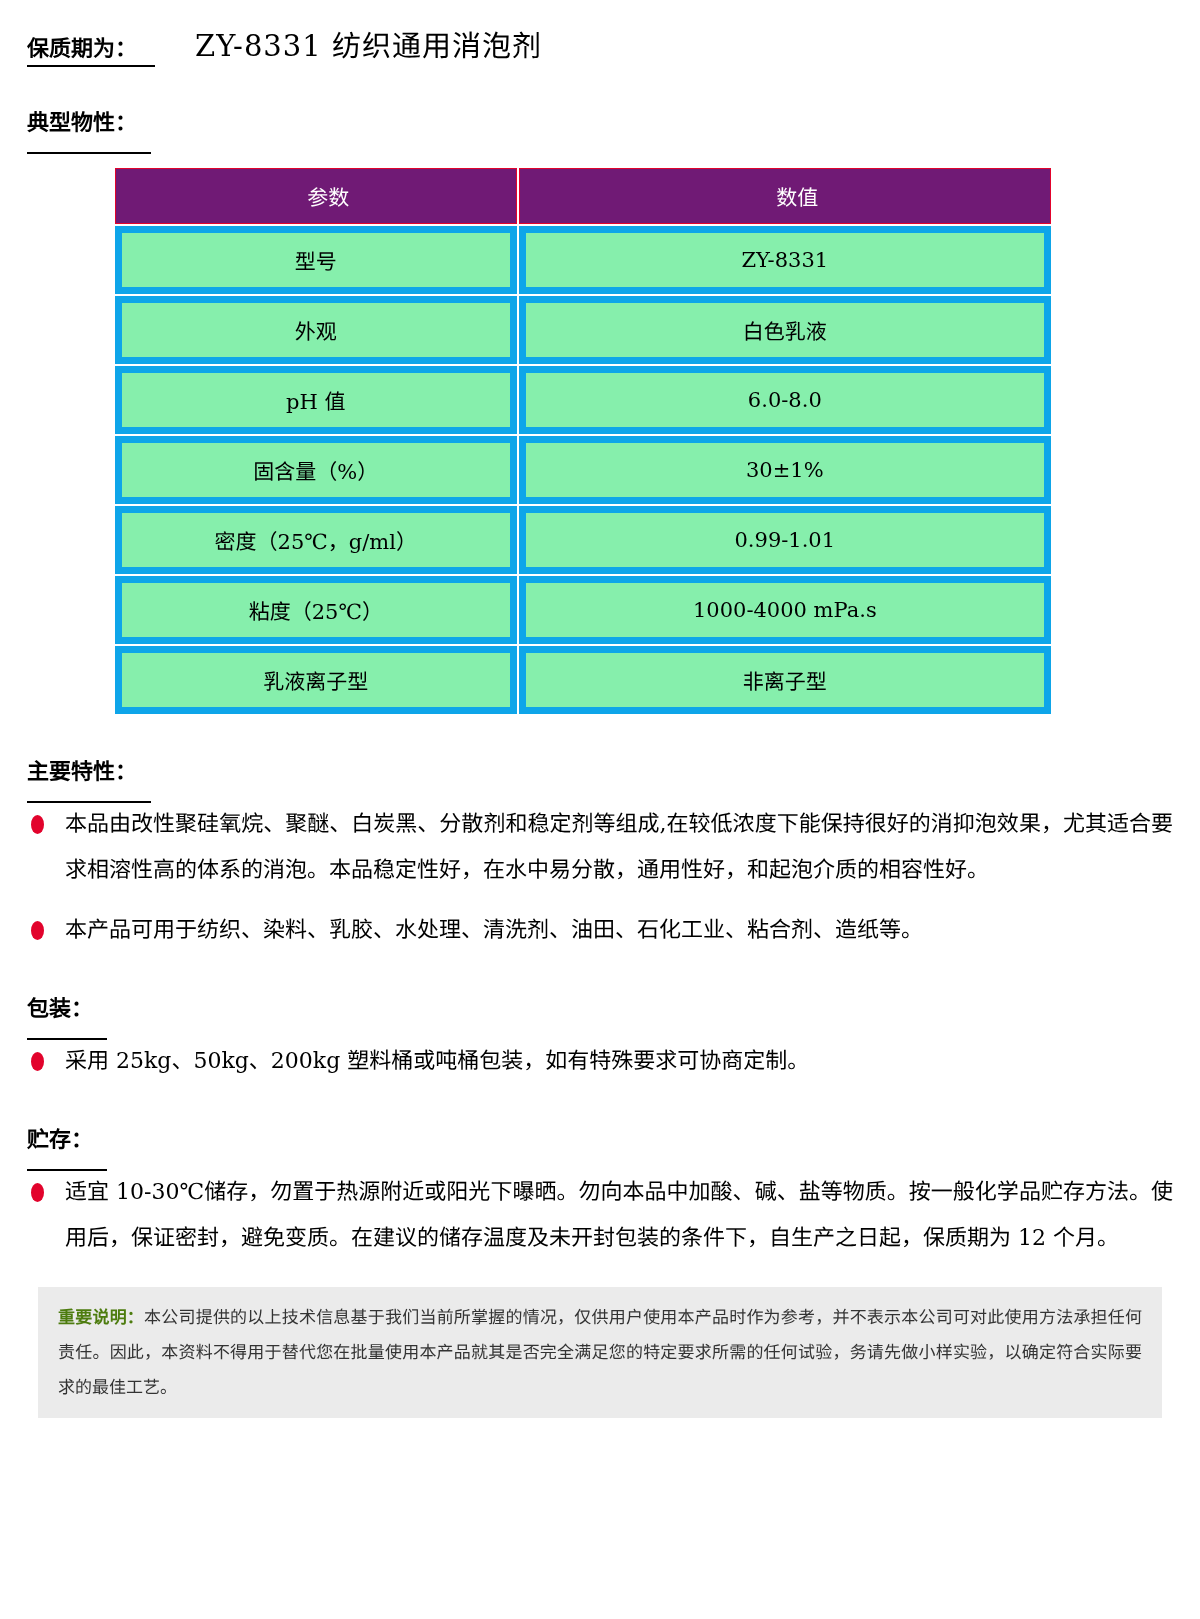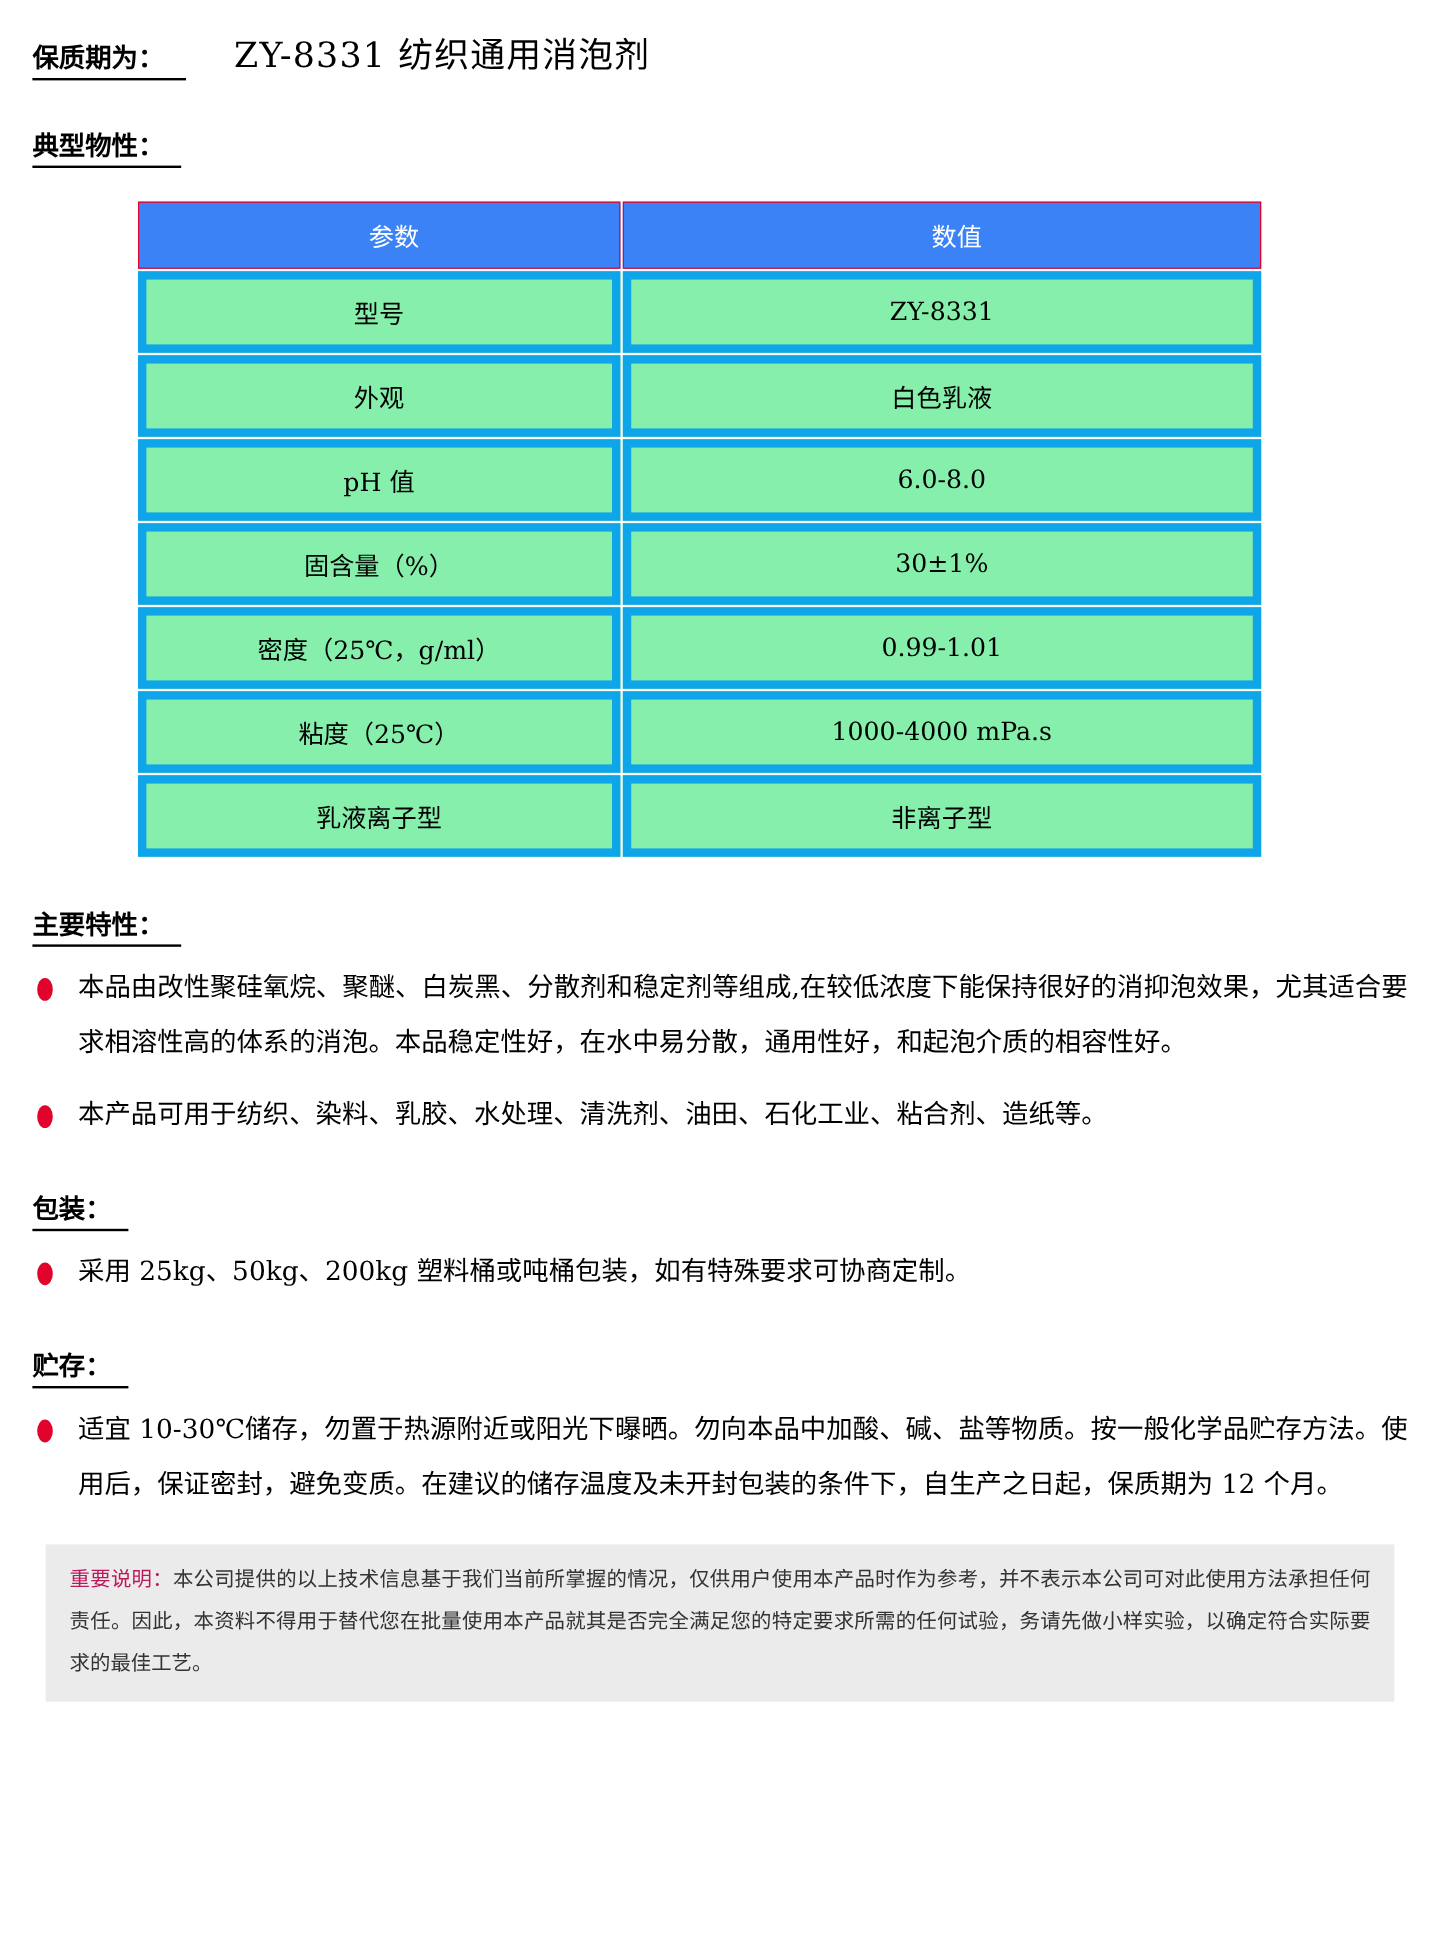--- a/index.html
+++ b/index.html
@@ -36,21 +36,21 @@
   }
   
   .sec-heading {
     margin: 40px 0 0 0;
     font-size: 22px;
     font-weight: bold;
     line-height: 31px;
   }
   .heading-underline {
     border-bottom: 2px solid #000;
-    padding-bottom: 3px;
+    padding-bottom: 17px;
     padding-right: 14px;
   }
   
   .props-table {
     border-collapse: separate;
     border-spacing: 2px;
     table-layout: fixed;
     width: 940px;
     margin: 28px 0 0 86px;
   }
@@ -59,21 +59,21 @@
   .props-table th,
   .props-table td {
     height: 54px;
     text-align: center;
     vertical-align: middle;
     font-size: 21px;
     font-weight: normal;
     padding: 0 6px;
   }
   .props-table th {
-    background: #3b82f6;
+    background: #701a75;
     color: #ffffff;
     border: 1px solid #E2032C;
     padding-left: 31px;
   }
   .props-table td {
     background: #86efac;
     border: 7px solid #0ea5e9;
   }
   
   .bullet-row {
@@ -104,22 +104,22 @@
     box-sizing: border-box;
   }
   .notice p {
     margin: 0;
     font-size: 17px;
     line-height: 35px;
     color: #333333;
     text-align: justify;
   }
   .notice .notice-label {
-    font-weight: normal;
-    color: #be185d;
+    font-weight: bold;
+    color: #4d7c0f;
   }
 </style>
 </head>
 <body>
 
 <div class="page">
 
   <div class="title-row">
     <span class="product-label">保质期为：</span>
     <h1 class="product-title">ZY-8331 纺织通用消泡剂</h1>

